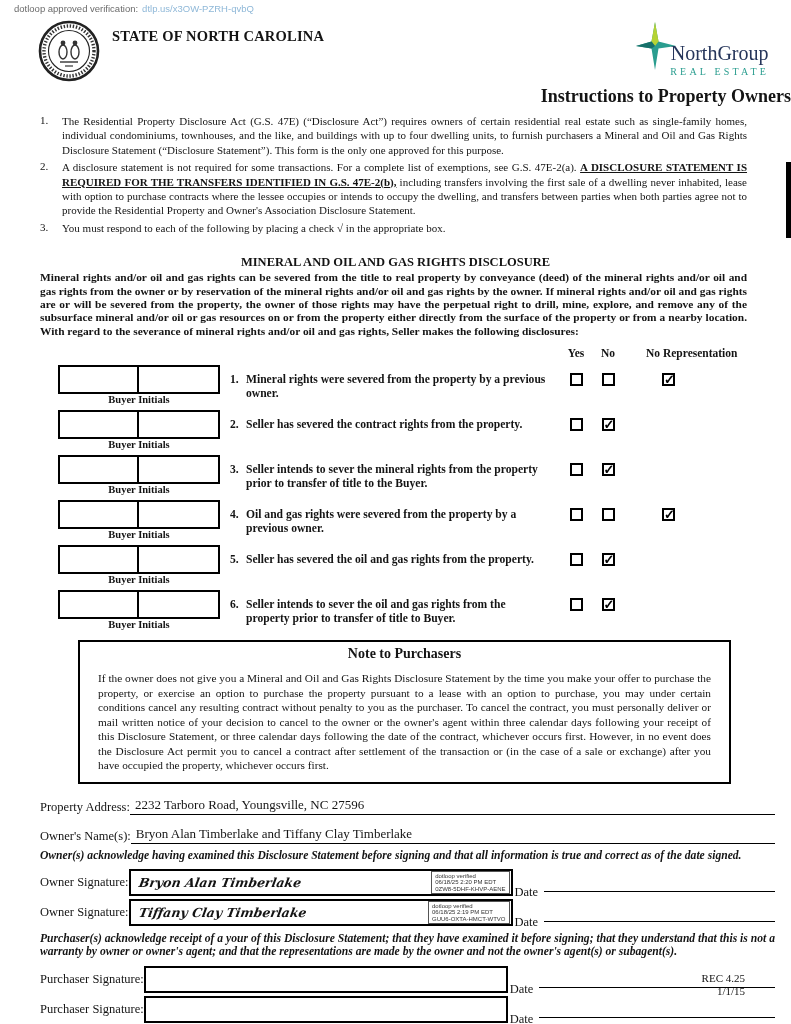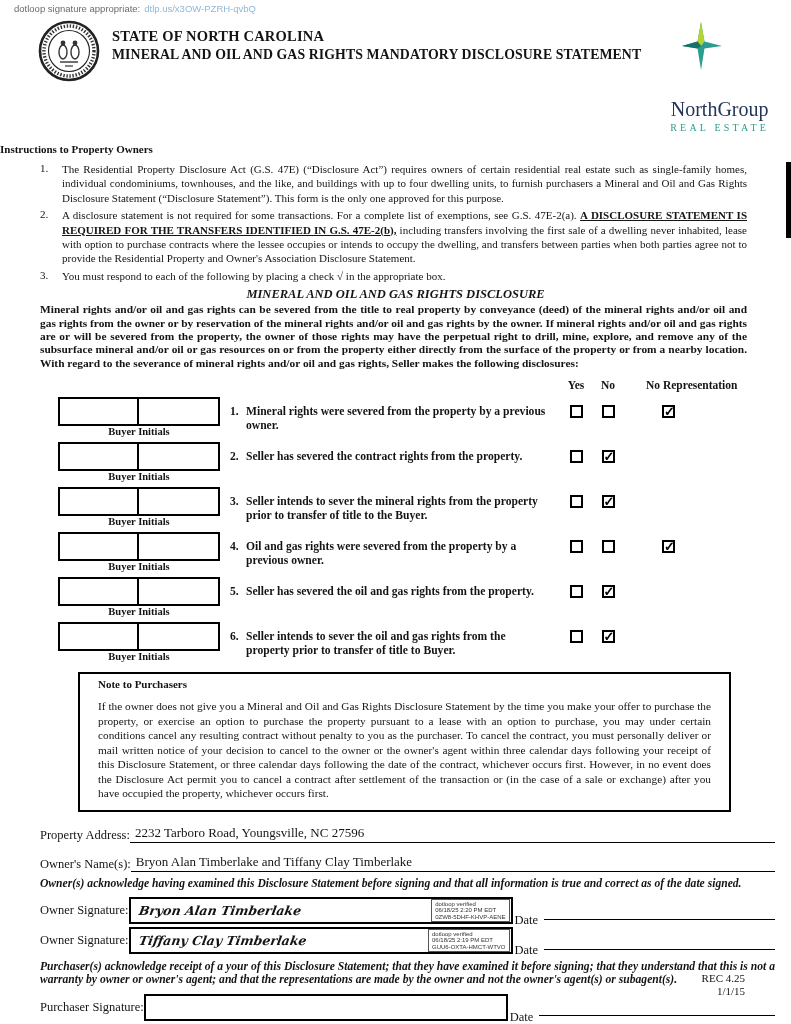--- a/index.html
+++ b/index.html
@@ -15,35 +15,35 @@
   .verify a { color:#8fb8d8; text-decoration:none; margin-left:4px; cursor:pointer; }
   
   .scan-strip { position:absolute; right:0; top:162px; width:5px; height:76px; background:#000; }
 
   
   .header { display:flex; align-items:flex-start; padding:20px 22px 0 38px; }
   .seal { flex:0 0 62px; }
   .titles { margin-left:12px; margin-top:8px; }
   .titles .t1 { font-size:14.5px; font-weight:bold; letter-spacing:.2px; }
   .titles .t2 { font-size:13.8px; font-weight:bold; letter-spacing:.1px; margin-top:2px; }
-  .brand { margin-left:auto; display:flex; align-items:flex-start; margin-top:0;flex-direction:column; }
+  .brand { margin-left:auto; display:flex; align-items:flex-start; margin-top:0; }
   .brand-text { margin-left:-8px; margin-top:22px; text-align:center; }
   .brand-name { font-size:20px; color:#25355a; font-family:"Liberation Serif",serif; }
   .brand-tag { font-size:10px; letter-spacing:3.2px; color:#2a9d8f; margin-top:1px; }
 
   
-  .instr-head { text-align:left; font-weight:bold; font-size:11px; margin-top:10px; }
+  .instr-head { text-align:right; font-weight:bold; font-size:18px; }
   .instr-list { padding:4px 44px 0 40px; }
   .instr-item { display:flex; margin-top:3px; }
   .instr-num { flex:0 0 22px; font-size:11px; }
   .instr-text { flex:1; font-size:11px; line-height:14.4px; text-align:justify; }
   .bold-underline { font-weight:bold; text-decoration:underline; }
 
   
-  .disc-head { text-align:center; font-weight:bold; font-size:12.5px; margin-top:4px;font-style:italic; }
+  .disc-head { text-align:center; font-weight:bold; font-size:12.5px; margin-top:20px; }
   .disc-intro { padding:1px 44px 0 40px; font-weight:bold; font-size:11.4px;
     line-height:13.4px; text-align:justify; }
 
   .cols-header { display:grid; grid-template-columns:172px 330px 32px 32px 1fr;
     padding:0 24px 0 58px; margin-top:9px; font-weight:bold; font-size:11.5px; }
   .cols-header .cy { text-align:center; }
   .cols-header .cn { text-align:center; }
   .cols-header .cr { padding-left:22px; }
 
   .disc-rows { padding:2px 24px 0 58px; }
@@ -57,21 +57,21 @@
   .stmt-num { font-weight:bold; font-size:11.6px; flex:0 0 16px; }
   .stmt-text { font-weight:bold; font-size:11.6px; line-height:14px; }
   .cb-cell { padding-top:12px; display:flex; justify-content:center; align-items:flex-start; }
   .cb-cell.rep { justify-content:flex-start; padding-left:38px; }
   .checkbox { width:13px; height:13px; border:2px solid #000; position:relative; background:#fff; }
   .checkbox.checked::after { content:"\2713"; position:absolute; left:0px; top:-3px;
     font-size:13px; font-weight:bold; color:#000; }
 
   
   .note-box { margin:10px 60px 0 78px; border:2px solid #000; padding:4px 18px 9px 18px; }
-  .note-title { text-align:left; font-weight:bold; font-size:11px; }
+  .note-title { text-align:center; font-weight:bold; font-size:14px; }
   .note-body { font-size:11.3px; line-height:14.5px; text-align:justify; margin-top:9px; }
 
   
   .field-line { display:flex; align-items:flex-end; padding:0 16px 0 40px; }
   .field-line.addr { margin-top:13px; }
   .field-line.owners { margin-top:11px; }
   .field-label { font-size:12.5px; white-space:nowrap; }
   .field-value { flex:1; border-bottom:1px solid #000; font-size:13px; padding:0 0 1px 5px; }
 
   .ack { padding:5px 16px 0 40px; font-style:italic; font-weight:bold; font-size:11.6px;
@@ -94,42 +94,41 @@
   
   .footer { position:absolute; right:46px; bottom:26px; text-align:right;
     font-size:11px; line-height:13px; }
 </style>
 </head>
 <body>
 
 <div class="page">
 
   <div class="verify">
-    <span>dotloop signature appropriate:</span><a>dtlp.us/x3OW-PZRH-qvbQ</a>
+    <span>dotloop approved verification:</span><a>dtlp.us/x3OW-PZRH-qvbQ</a>
   </div>
 
   <div class="scan-strip"></div>
 
   <div class="header">
     <div class="seal">
       <svg width="62" height="62" viewBox="0 0 62 62">
         <circle cx="31" cy="31" r="29" fill="none" stroke="#222" stroke-width="2.6"></circle>
         <circle cx="31" cy="31" r="25" fill="none" stroke="#333" stroke-width="3.4" stroke-dasharray="1.4 1.7"></circle>
         <circle cx="31" cy="31" r="20.5" fill="none" stroke="#222" stroke-width="1.1"></circle>
         <ellipse cx="25" cy="32" rx="4" ry="7" fill="none" stroke="#333" stroke-width="1.4"></ellipse>
         <ellipse cx="37" cy="32" rx="4" ry="7" fill="none" stroke="#333" stroke-width="1.4"></ellipse>
         <circle cx="25" cy="23" r="2.4" fill="#333"></circle>
         <circle cx="37" cy="23" r="2.4" fill="#333"></circle>
         <path d="M22 42 L40 42" stroke="#333" stroke-width="1.4"></path>
         <path d="M27 46 L35 46" stroke="#333" stroke-width="1.2"></path>
       </svg>
     </div>
     <div class="titles">
       <div class="t1">STATE OF NORTH CAROLINA</div>
-      <div class="t2">MINERAL AND OIL AND GAS RIGHTS MANDATORY DISCLOSURE STATEMENT</div>
     </div>
     <div class="brand">
       <span>
         <svg width="46" height="52" viewBox="0 0 46 52">
           <polygon points="23,2 26.5,21.5 44,26 26.5,28.5 23,50 19.5,28.5 4,26 19.5,21.5" fill="#2a9d8f"></polygon>
           <polygon points="23,2 26.5,21.5 23,26 19.5,21.5" fill="#b5d334"></polygon>
           <polygon points="4,26 19.5,21.5 23,26 19.5,28.5" fill="#17706a"></polygon>
         </svg>
       </span>
       <span class="brand-text">

